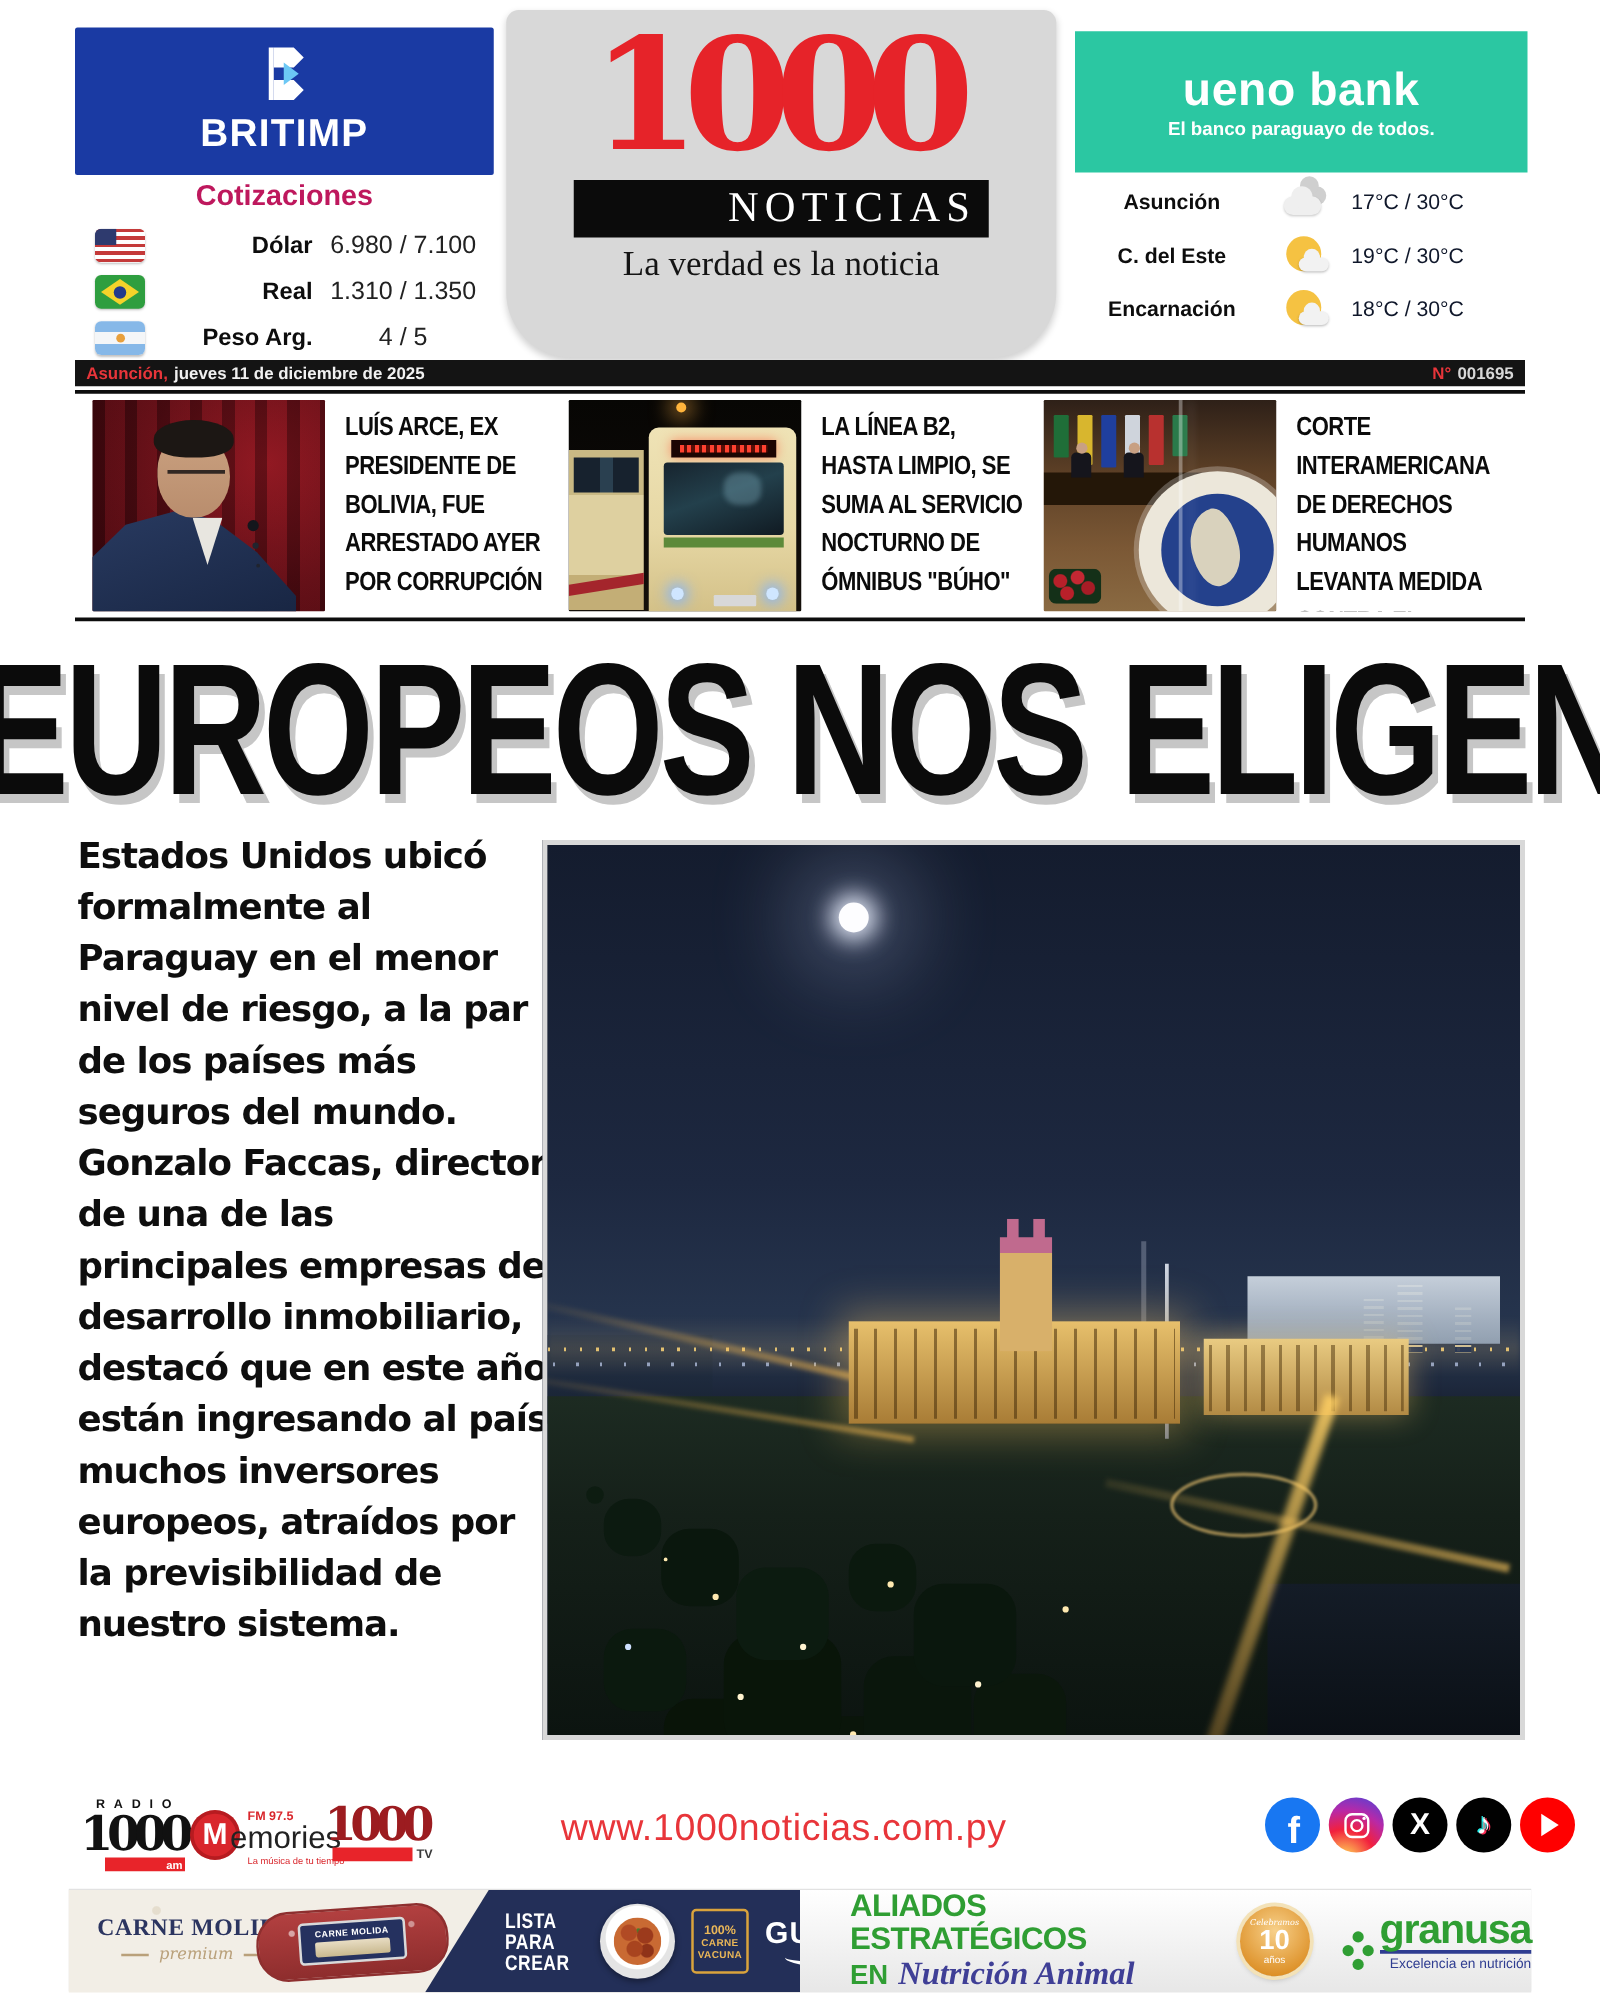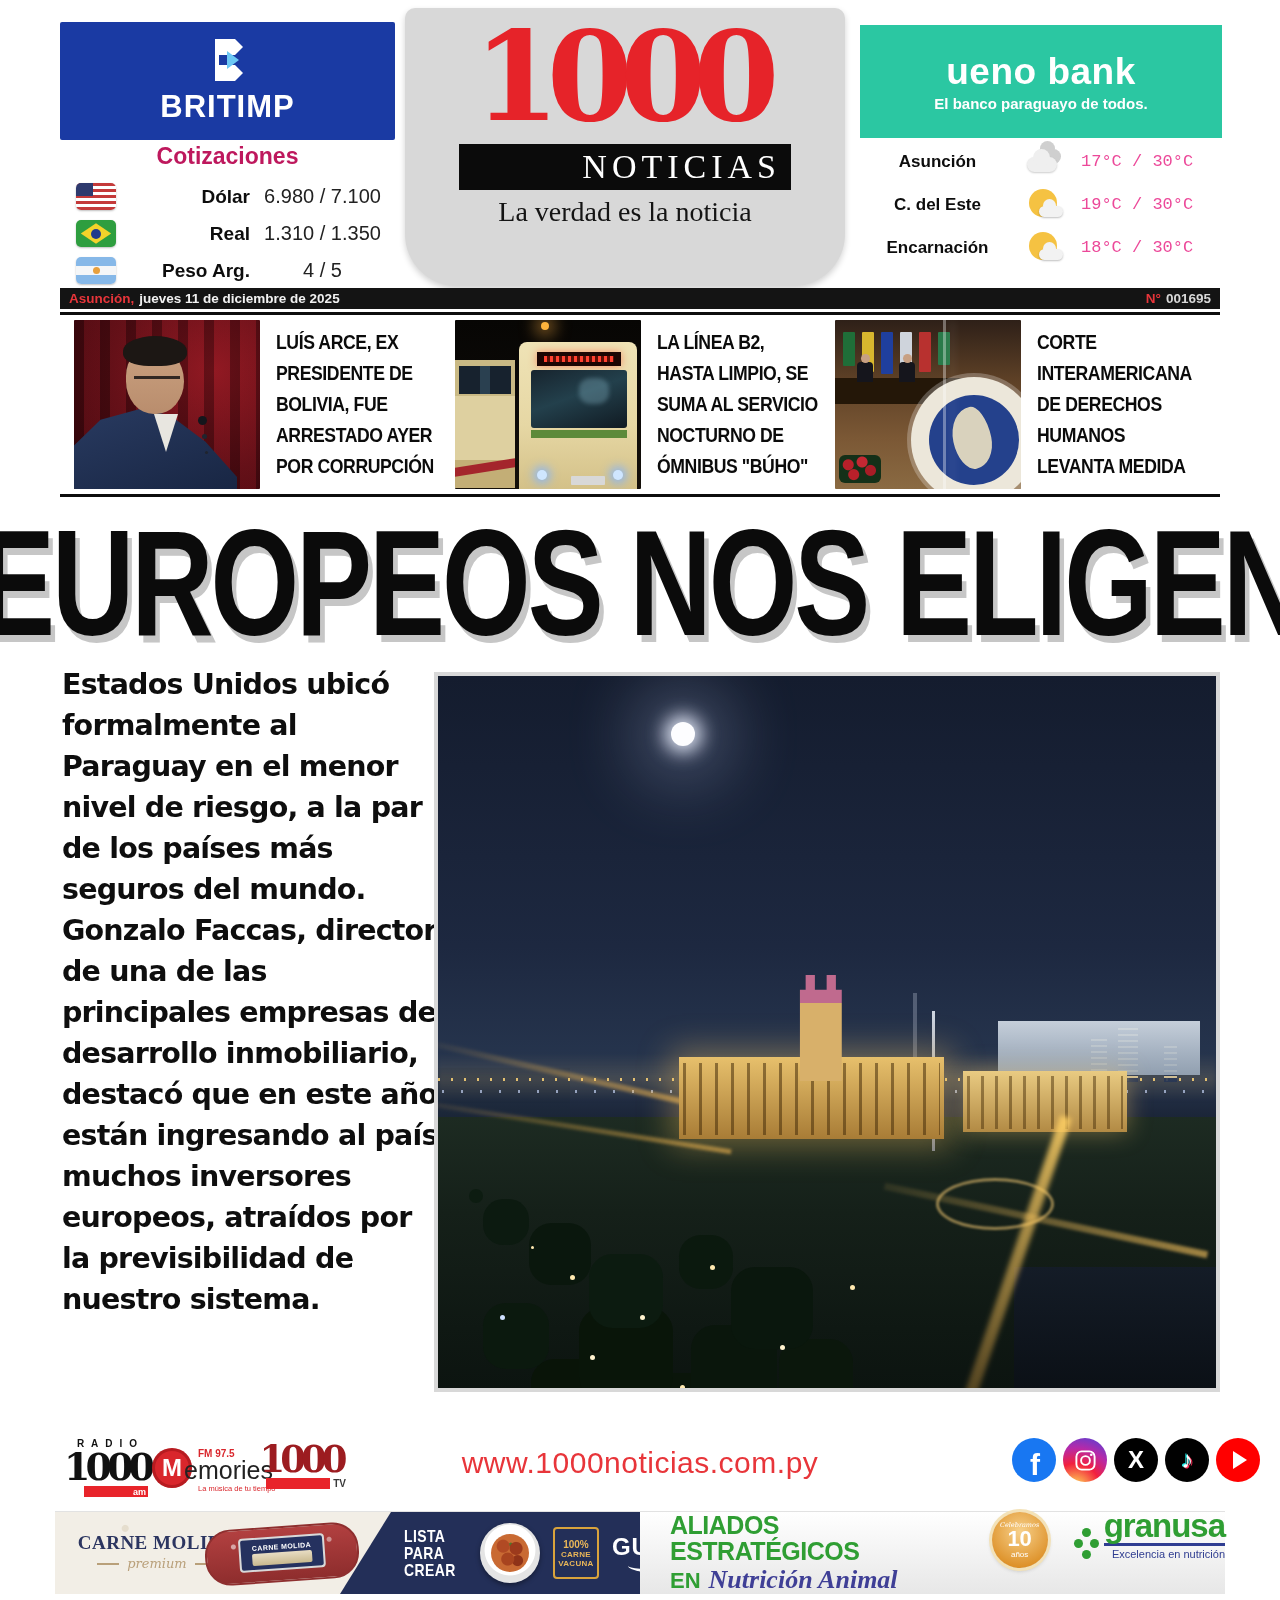--- a/index.html
+++ b/index.html
@@ -39,21 +39,21 @@
   
   .ueno-box{left:860px;top:25px;width:362px;height:113px;background:#2bc7a2;
             display:flex;flex-direction:column;align-items:center;justify-content:center;}
   .ueno-name{color:#fff;font-weight:bold;font-size:37px;letter-spacing:.5px;}
   .ueno-tag{color:#fff;font-size:15px;font-weight:bold;margin-top:2px;}
   .weather{left:860px;top:140px;width:362px;}
   .weather-title{text-align:center;font-size:22px;font-weight:bold;color:#555;margin-bottom:4px;}
   .weather-row{display:flex;align-items:center;height:43px;}
   .weather-city{width:155px;text-align:center;font-weight:bold;font-size:17px;color:#0d0d0d;}
   .weather-iconcell{width:66px;display:flex;justify-content:center;}
-  .weather-temp{flex:1;font-size:17px;color:#ec4899;font-family:Liberation Mono, monospace;}
+  .weather-temp{flex:1;font-size:17px;color:#0f172a;}
   .wicon{width:46px;height:34px;position:relative;}
   .icon-cloudy .c-back{position:absolute;left:10px;top:4px;width:26px;height:15px;border-radius:10px;background:#cfcfcf;}
   .icon-cloudy .c-back::before{content:"";position:absolute;left:5px;top:-8px;width:15px;height:15px;border-radius:50%;background:#cfcfcf;}
   .icon-cloudy .c-front{position:absolute;left:2px;top:12px;width:30px;height:15px;border-radius:10px;background:#efefef;box-shadow:0 1px 2px rgba(0,0,0,.2);}
   .icon-cloudy .c-front::before{content:"";position:absolute;left:6px;top:-8px;width:17px;height:17px;border-radius:50%;background:#efefef;}
   .icon-suncloud .sun{position:absolute;left:4px;top:1px;width:28px;height:28px;border-radius:50%;background:#f5c242;}
   .icon-suncloud .cloudlet{position:absolute;left:14px;top:18px;width:24px;height:11px;border-radius:8px;background:#f2f2f2;box-shadow:0 1px 2px rgba(0,0,0,.25);}
   .icon-suncloud .cloudlet::before{content:"";position:absolute;left:4px;top:-7px;width:13px;height:13px;border-radius:50%;background:#f2f2f2;}
 
   
@@ -199,21 +199,21 @@
                 box-shadow:inset 0 0 0 3px rgba(120,10,12,.35);}
   .f-mem-circle span{color:#fff;font-weight:bold;font-size:24px;}
   .f-mem-text{margin-left:-8px;}
   .f-mem-fm{color:#d9262c;font-size:10px;font-weight:bold;margin-left:14px;}
   .f-mem-name{font-size:25px;color:#222;font-weight:500;line-height:.9;}
   .f-mem-tag{color:#d9262c;font-size:7.5px;margin-left:14px;margin-top:2px;}
   .f-tv{left:258px;top:1442px;width:86px;text-align:center;}
   .f-tv-num{font-family:"DejaVu Serif",serif;font-weight:bold;font-size:37px;line-height:.95;letter-spacing:-5px;color:#9c1c20;}
   .f-tv-bar{width:64px;height:11px;background:#e8242a;margin:1px 0 0 8px;display:flex;justify-content:flex-end;align-items:center;}
   .f-tv-bar span{color:#3a3a3a;font-size:10px;font-weight:bold;margin-right:-16px;}
-  .f-url{left:420px;top:1446px;width:440px;text-align:center;font-size:30px;color:#e8353a;letter-spacing:.5px;}
+  .f-url{left:407px;top:1446px;width:440px;text-align:center;font-size:30px;color:#e8353a;letter-spacing:.5px;}
   .f-social{left:1012px;top:1438px;display:flex;gap:7px;}
   .soc{width:44px;height:44px;border-radius:50%;position:relative;display:flex;align-items:center;justify-content:center;overflow:hidden;}
   .soc-fb{background:#1877f2;}
   .soc-fb::before{content:"f";color:#fff;font-weight:bold;font-size:30px;font-family:"Liberation Sans",sans-serif;
                   position:relative;top:5px;left:1px;}
   .soc-ig{background:radial-gradient(circle at 28% 115%,#fec053 10%,#f2203e 42%,#b729a8 68%,#5342d6 96%);}
   .soc-x{background:#000;}
   .soc-x::before{content:"X";color:#fff;font-weight:bold;font-size:24px;}
   .soc-tt{background:#010101;}
   .soc-tt::before{content:"♪";color:#fff;font-size:24px;font-weight:bold;
@@ -255,22 +255,22 @@
       radial-gradient(circle at 44% 66%,#a8441f 6px,transparent 7px),
       radial-gradient(circle at 70% 70%,#8f3318 5px,transparent 6px),
       radial-gradient(circle at 52% 28%,#4c7a2a 1.5px,transparent 2.5px),#c96a33;}
   .ag-badge{width:46px;height:52px;border:2px solid #d9a33c;border-radius:4px;flex:0 0 46px;
       display:flex;flex-direction:column;align-items:center;justify-content:center;color:#e9b658;box-sizing:border-box;}
   .ag-badge .b1{font-size:10px;font-weight:bold;}
   .ag-badge .b2,.ag-badge .b3{font-size:8px;font-weight:bold;letter-spacing:.3px;}
   .ag-brand-wrap{text-align:center;}
   .ag-brand{color:#fff;font-weight:bold;font-size:24px;letter-spacing:1px;}
   .ag-swoosh{width:86px;height:12px;border-bottom:4px solid #fff;border-radius:50%;margin:-3px auto 0;}
-  .ad-granusa{flex:1;background:linear-gradient(180deg,#ffffff,#e7e7e7);display:flex;align-items:flex-start;
-      padding-left:30px;gap:20px;box-sizing:border-box;}
+  .ad-granusa{flex:1;background:linear-gradient(180deg,#ffffff,#e7e7e7);display:flex;align-items:center;
+      padding-left:40px;gap:20px;box-sizing:border-box;}
   .gr-line1{color:#2f9e33;font-weight:bold;font-size:25px;letter-spacing:-.5px;line-height:1.05;}
   .gr-line2{display:flex;align-items:baseline;gap:8px;}
   .gr-en{color:#2f9e33;font-weight:bold;font-size:22px;}
   .gr-script{font-family:Liberation Serif, serif;font-style:italic;font-weight:bold;color:#3f3f96;font-size:26px;}
   .gr-badge{width:56px;height:56px;border-radius:50%;flex:0 0 56px;display:flex;flex-direction:column;align-items:center;justify-content:center;
       background:radial-gradient(circle at 50% 35%,#f7d08a,#dc8e24 80%);box-shadow:0 0 0 3px #f3e2b8,0 2px 5px rgba(0,0,0,.3);color:#fff;}
   .gr-badge .g1{font-size:6.5px;font-family:"DejaVu Serif",serif;font-style:italic;}
   .gr-badge .g2{font-size:22px;font-weight:bold;line-height:.95;}
   .gr-badge .g3{font-size:8px;}
   .gr-logo{margin-left:6px;display:flex;align-items:flex-end;gap:6px;}

